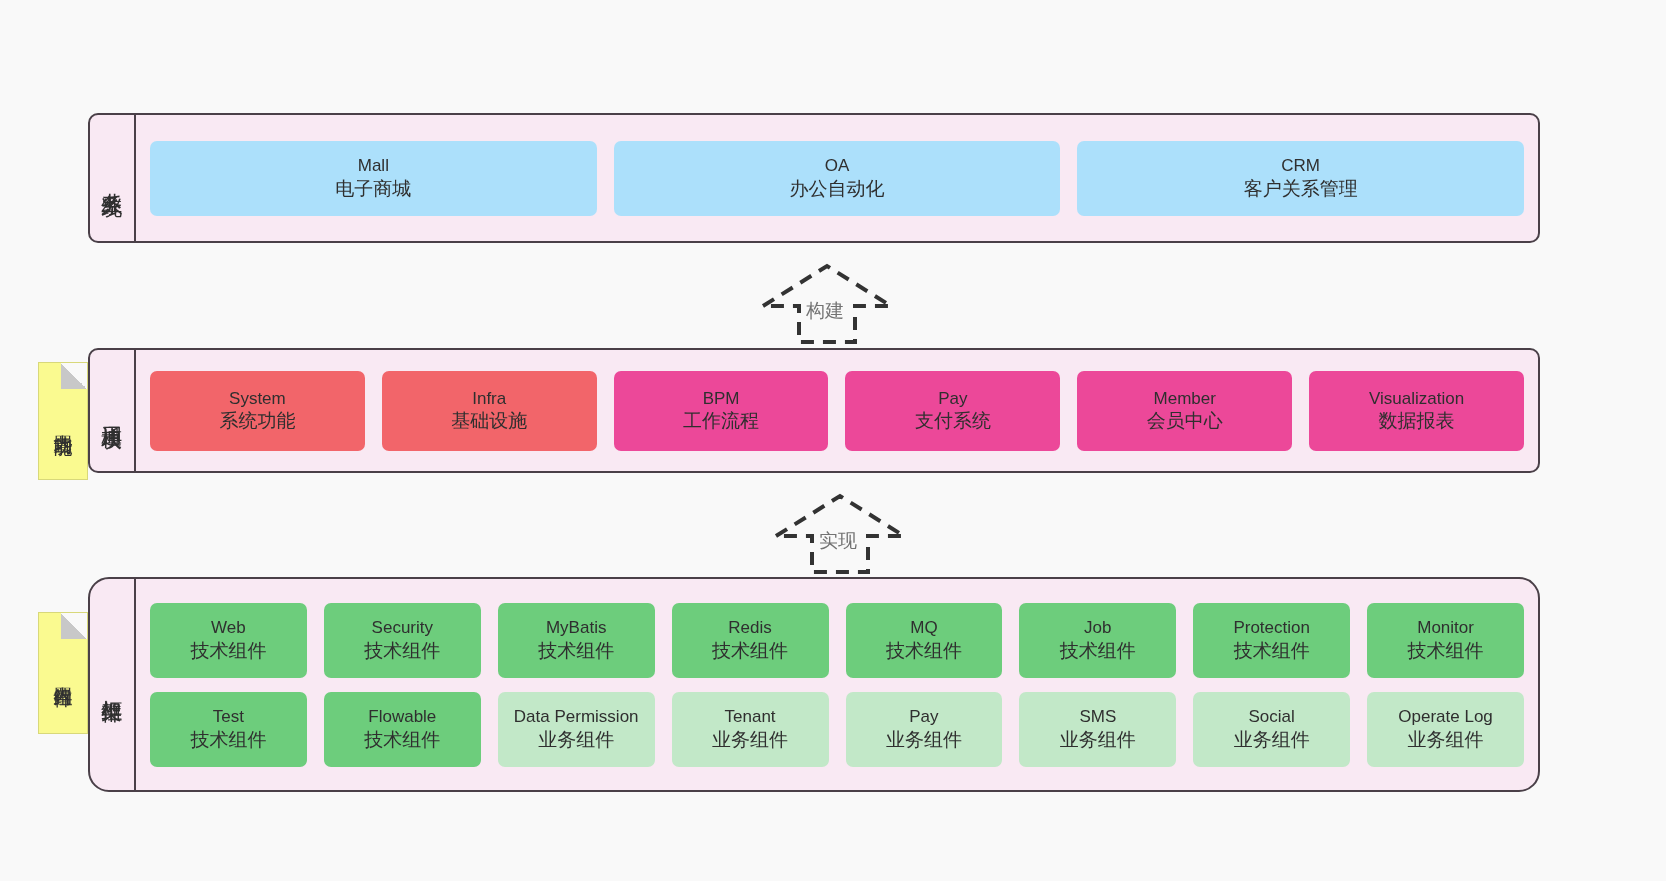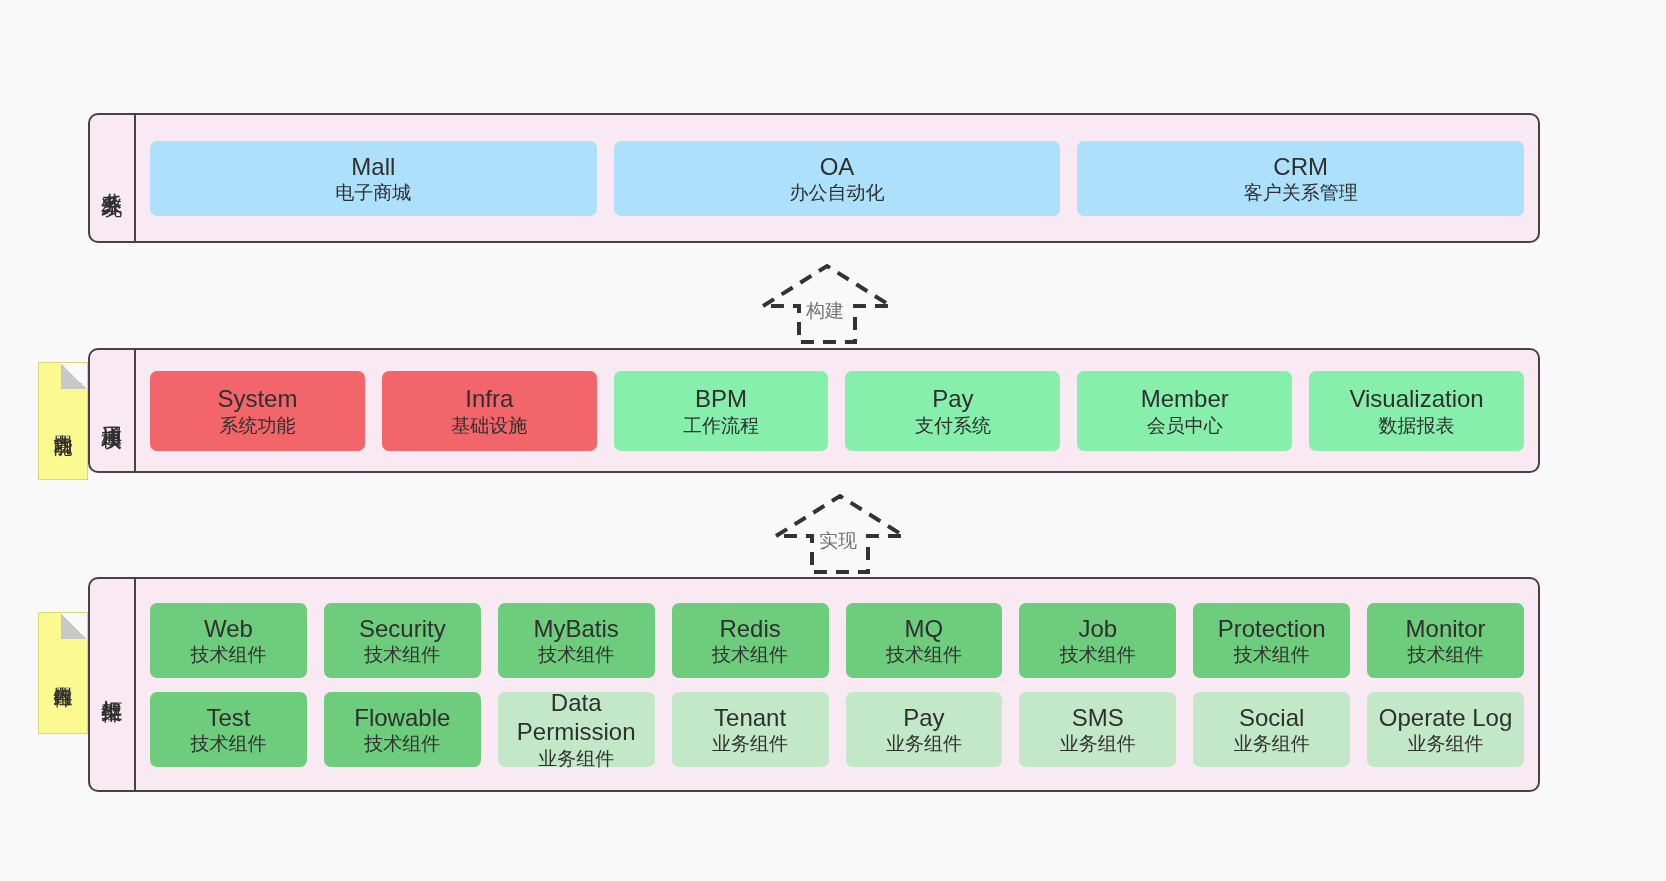--- a/index.html
+++ b/index.html
@@ -63,26 +63,26 @@
     flex-direction: column;
     align-items: center;
     justify-content: center;
     text-align: center;
     line-height: 1.22;
     color: #2f2f2f;
     box-sizing: border-box;
     padding: 2px 6px;
     user-select: none;
   }
-  .card .t1 { font-size: 24px; }
+  .card .t1 { font-size: 17px; }
   .card .t2 { font-size: 19px; }
 
   .c-blue       { background: #ace0fb; }
   .c-red        { background: #f2656a; }
-  .c-pink       { background: #86efac; }
+  .c-pink       { background: #ec4899; }
   .c-green      { background: #6dcd7c; }
   .c-lightgreen { background: #c2e8c8; }
 
   .h-biz   { height: 75px; }
   .h-mod   { height: 80px; }
   .h-frame { height: 75px; }
 
   
   .sticky {
     position: absolute;
@@ -195,21 +195,21 @@
   <svg width="150" height="88" viewBox="0 0 150 88">
     <path d="M 8 48 L 72 8 L 136 48 L 100 48 L 100 84 L 44 84 L 44 48 Z" fill="#f9f9f9" stroke="#333333" stroke-width="4" stroke-dasharray="13 9" stroke-linejoin="miter"></path>
   </svg>
   <span class="conn-label" style="left:51px; top:40px;">实现</span>
 </div>
 
 <div class="sticky" style="left:38px; top:612px; width:50px; height:122px;">
   <span>内置组件</span>
 </div>
 
-<div class="layer" id="layer-framework" style="left:88px; top:577px; width:1452px; height:215px;">
+<div class="layer" id="layer-framework" style="left:88px; top:577px; width:1452px; height:215px;border-radius:21px;">
   <div class="layer-title">框架组件</div>
   <div class="layer-body">
     <div class="row">
       <div class="card c-green h-frame">
         <span class="t1">Web</span>
         <span class="t2">技术组件</span>
       </div>
       <div class="card c-green h-frame">
         <span class="t1">Security</span>
         <span class="t2">技术组件</span>

